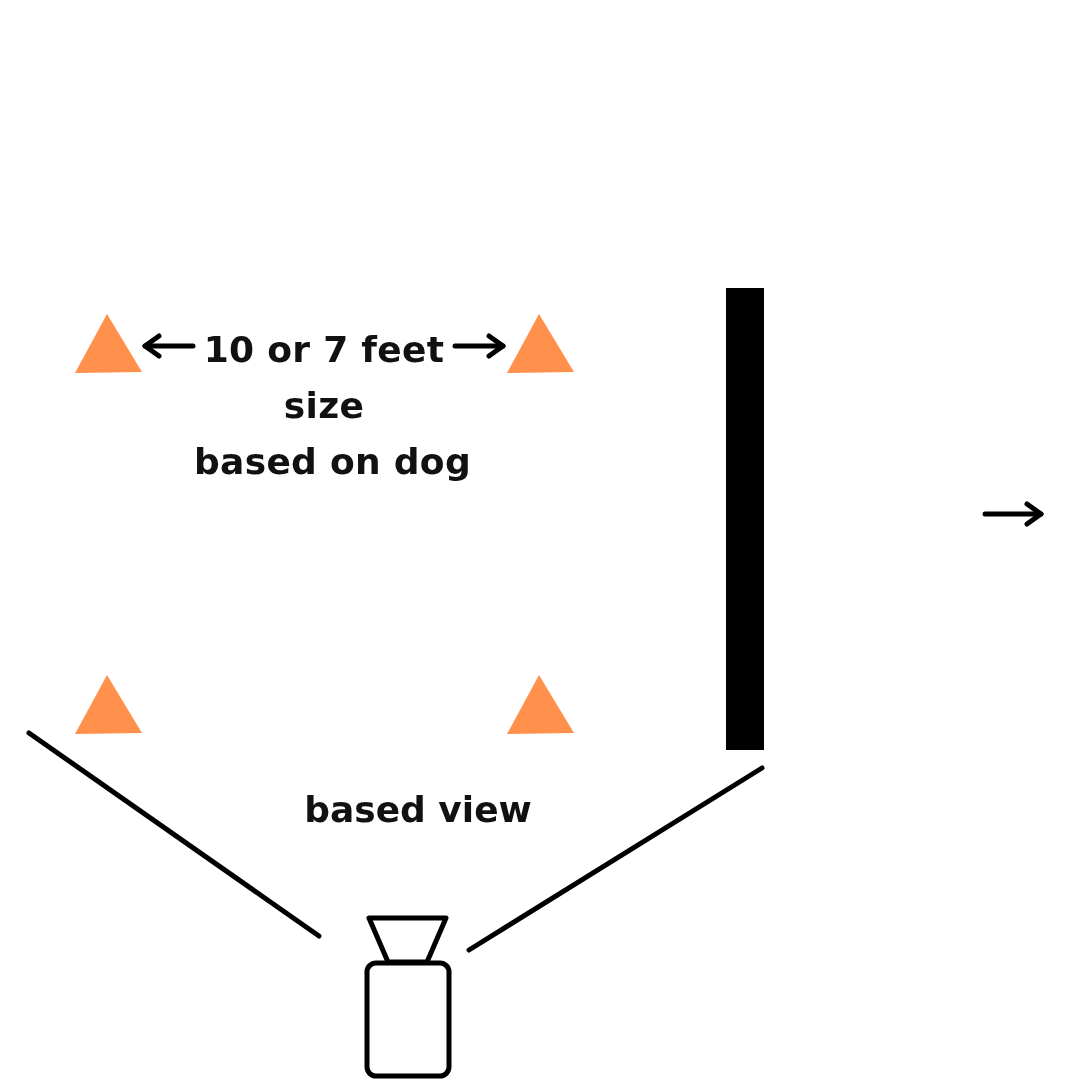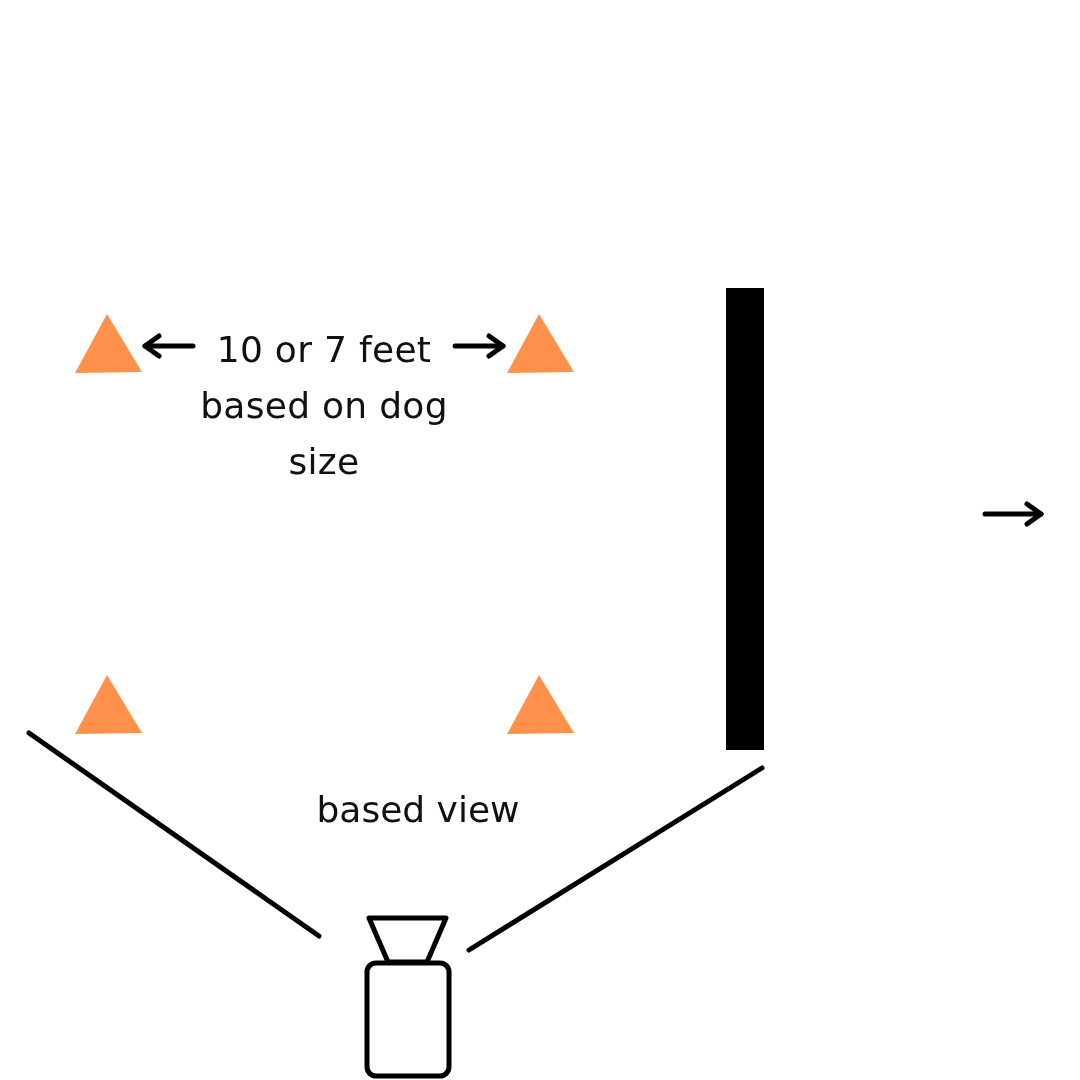--- a/index.html
+++ b/index.html
@@ -16,21 +16,21 @@
     #canvas {
       position: absolute;
       left: 0;
       top: 0;
       width: 1080px;
       height: 1080px;
     }
     .label {
       position: absolute;
       font-family: "DejaVu Sans", "Liberation Sans", sans-serif;
-      font-weight: 400;
+      font-weight: 700;
       color: #111111;
       text-align: center;
       white-space: nowrap;
     }
     .distance-label {
       left: 194px;
       top: 322px;
       width: 260px;
       font-size: 36px;
       line-height: 56px;
@@ -83,17 +83,17 @@
     </g>
 
   <g id="camera-group">
     <polygon id="camera-lens" fill="#ffffff" stroke="#000000" stroke-width="5" stroke-linejoin="round" points="369,918 446,918 427,962 388,962"></polygon>
     <rect id="camera-body" fill="#ffffff" stroke="#000000" stroke-width="5" x="367" y="963" width="82" height="113" rx="9" ry="9"></rect>
   </g>
 </svg>
 
 <div class="label distance-label">
   <span>10 or 7 feet</span>
+  <span>size</span>
   <span>based on dog</span>
-  <span>size</span>
 </div>
 
 <div class="label camera-label">based view</div>
 
 </body></html>

